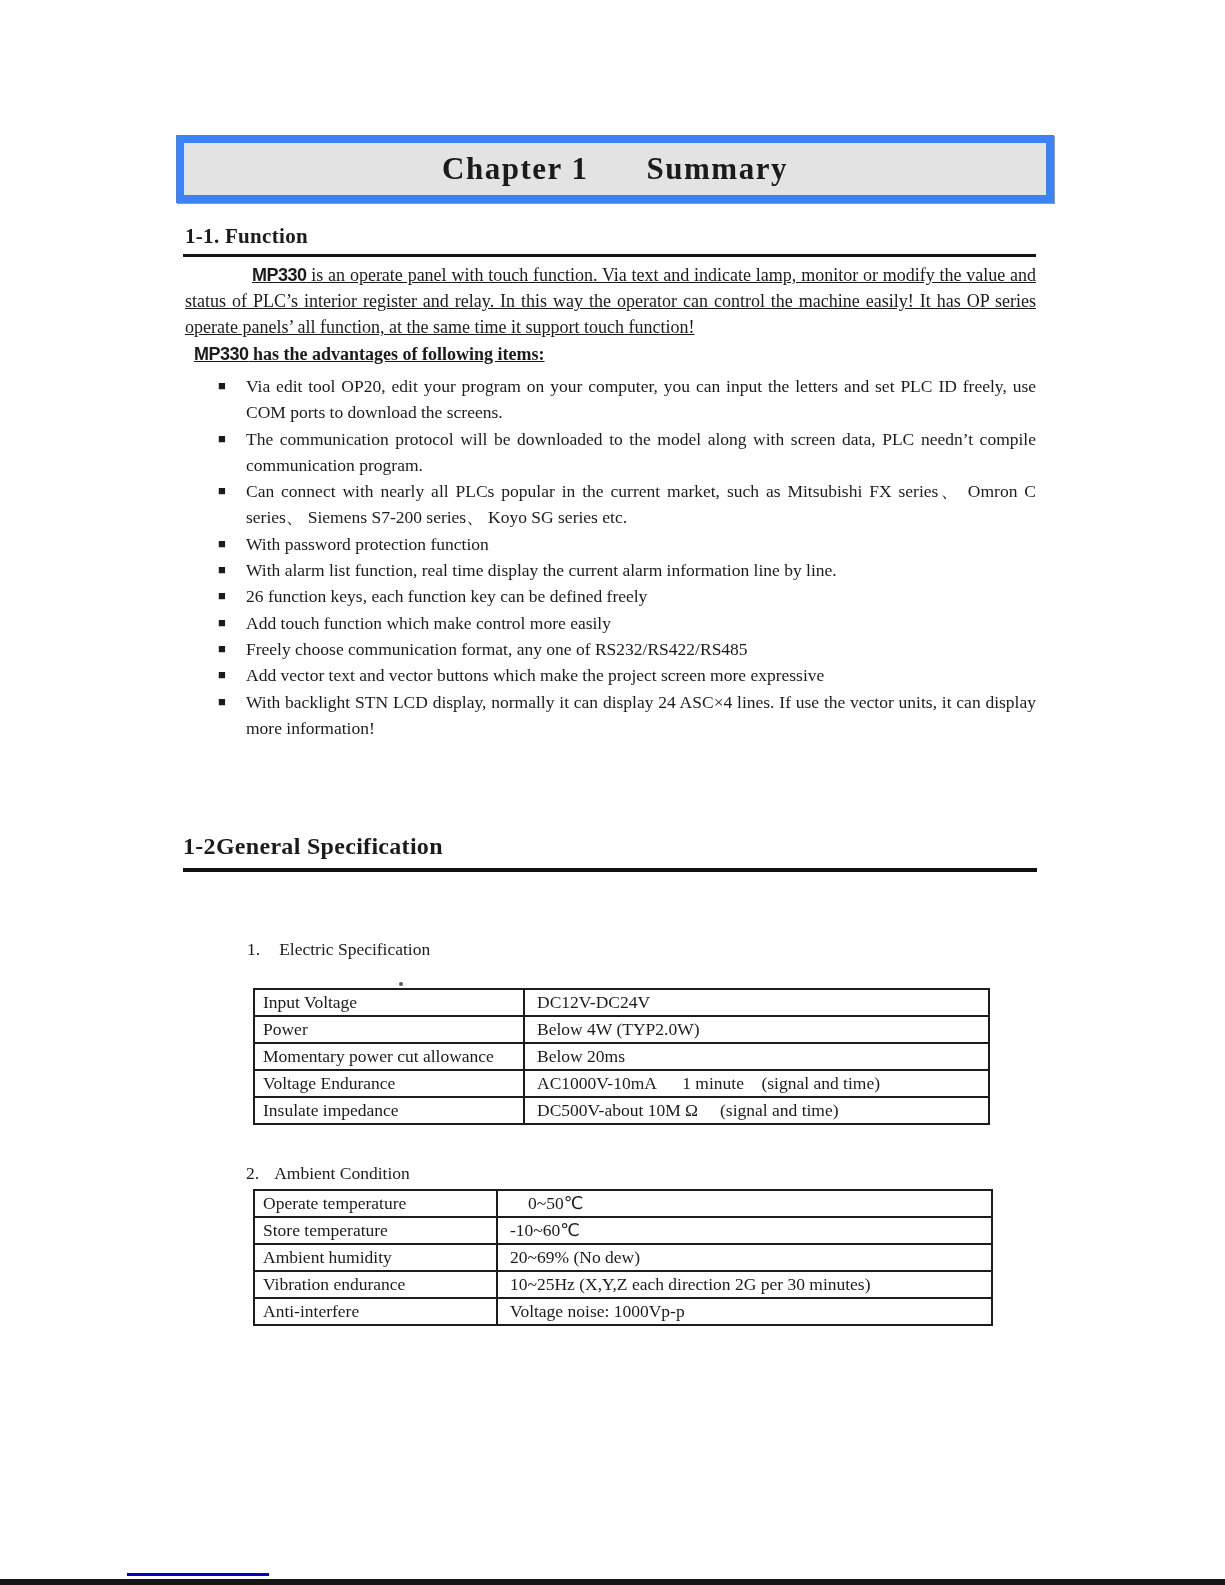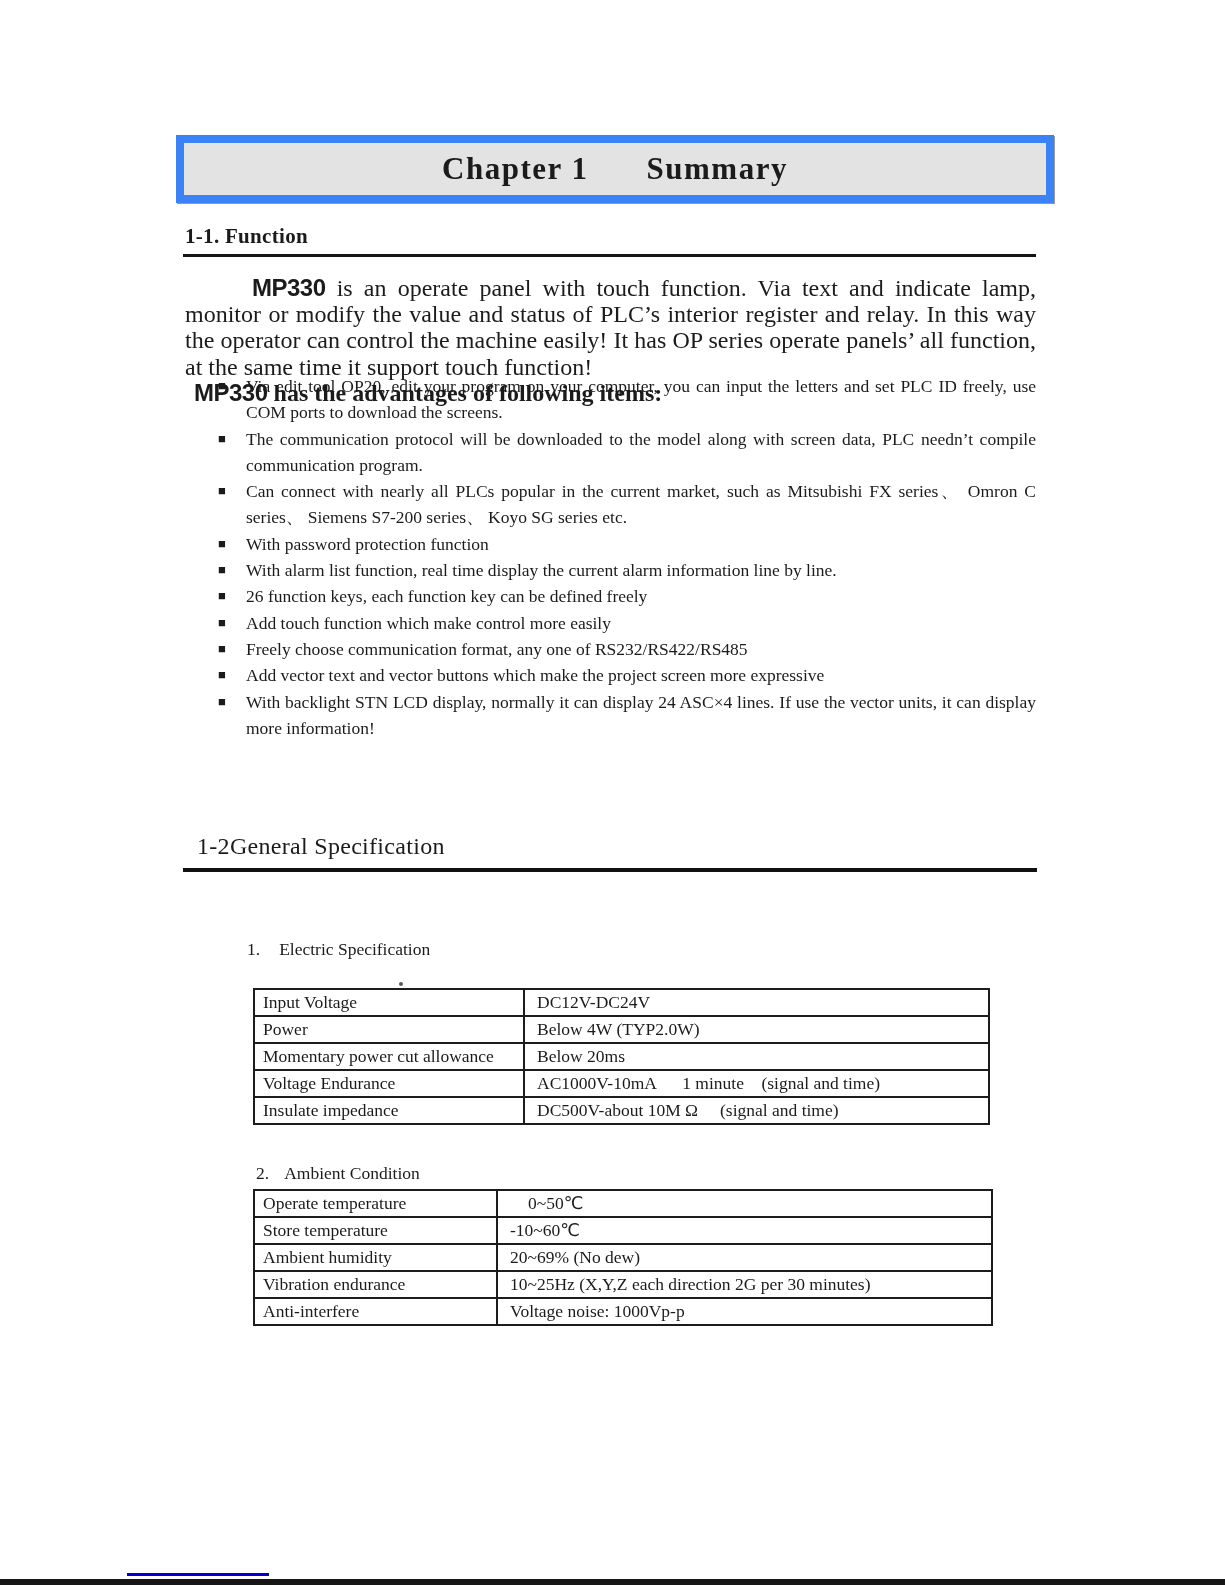--- a/index.html
+++ b/index.html
@@ -23,49 +23,49 @@
   }
   
   .h1{
     position:absolute;left:185px;top:224px;
     font-size:21px;font-weight:bold;letter-spacing:.3px;
   }
   .h1-underline{
     position:absolute;left:183px;top:254px;width:853px;height:3px;background:#141414;
   }
   .h2{
-    position:absolute;left:197px;top:833px;
-    font-size:24px;font-weight:normal;letter-spacing:.3px;
+    position:absolute;left:183px;top:833px;
+    font-size:24px;font-weight:bold;letter-spacing:.3px;
   }
   .h2-underline{
     position:absolute;left:183px;top:868px;width:854px;height:4px;background:#111;
   }
   
   .intro{
-    position:absolute;left:185px;top:275px;width:851px;
-    font-size:24px;line-height:26.2px;text-align:justify;
+    position:absolute;left:185px;top:262px;width:851px;
+    font-size:18px;line-height:26.2px;text-align:justify;text-decoration:underline;
   }
   .intro p{margin:0;}
   .para-first{text-indent:67px;}
   .lead{padding-left:9px;font-weight:bold;}
   .brand{
     font-family:"Liberation Sans","DejaVu Sans",sans-serif;
     font-weight:bold;letter-spacing:-.5px;
   }
   .bullets{
     position:absolute;left:218px;top:373px;width:818px;
     font-size:17.5px;line-height:26.3px;
   }
   .bullet{position:relative;padding-left:28px;text-align:justify;}
   .sq{position:absolute;left:0;top:0;font-size:13px;line-height:26.3px;}
   .sq::before{content:"■";}
   
   .spec-label{position:absolute;font-size:17.5px;}
   .lbl-electric{left:247px;top:939px;}
-  .lbl-ambient{left:256px;top:1163px;}
+  .lbl-ambient{left:246px;top:1163px;}
   .spec-label .num{display:inline-block;}
   .lbl-electric .ttl{margin-left:19px;}
   .lbl-ambient .ttl{margin-left:15px;}
   
   table.spec{
     position:absolute;border-collapse:collapse;table-layout:fixed;
     font-size:17.5px;
   }
   table.spec td{
     border:2px solid #1c1c1c;

